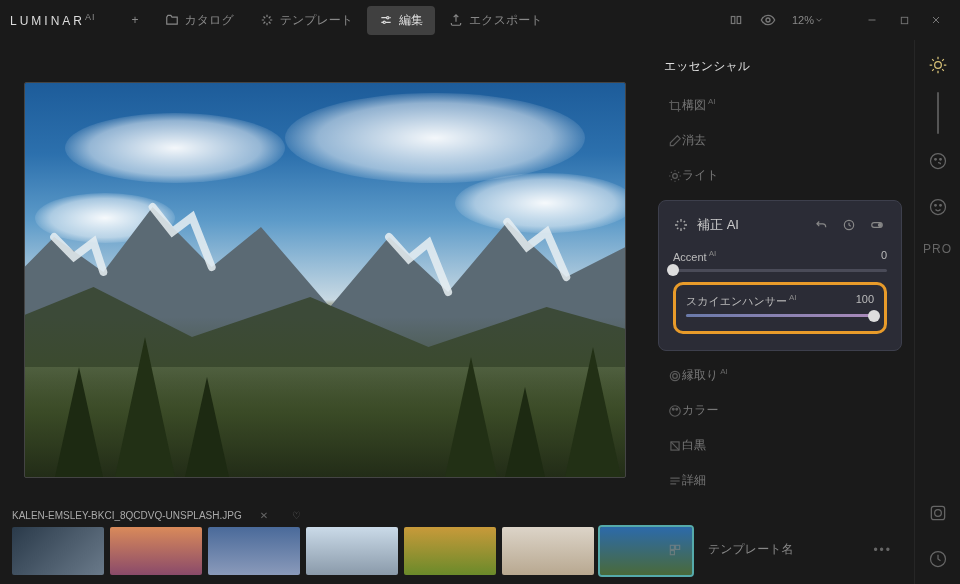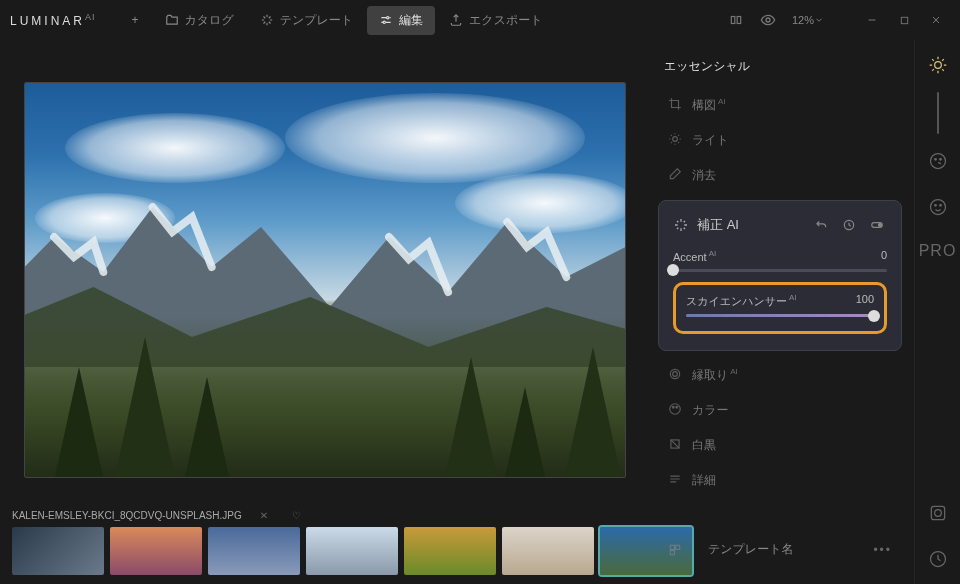--- a/index.html
+++ b/index.html
@@ -40,21 +40,21 @@
 .film-header .fx { color: #666; cursor: pointer; padding: 2px 6px; }
 .film-thumbs { display: flex; gap: 6px; }
 .thumb { width: 92px; height: 48px; border-radius: 2px; flex-shrink: 0; position: relative; }
 .thumb.active { outline: 2px solid #5aa; }
 
 
 .rside { width: 310px; display: flex; }
 .panel-col { flex: 1; padding: 12px 8px 12px 4px; overflow: hidden; }
 .section-title { font-size: 12px; color: #ddd; padding: 6px 10px 14px 10px; }
 .tool-list { display: flex; flex-direction: column; gap: 2px; }
-.tool-item { display: flex; align-items: flex-start; gap: 10px; padding: 8px 14px; font-size: 12px; color: #777; cursor: pointer; }
+.tool-item { display: flex; align-items: center; padding: 8px 14px; font-size: 12px; color: #777; cursor: pointer; }
 .tool-item .ti-icon { width: 14px; height: 14px; opacity: 0.7; display:flex; align-items:center; justify-content:center; }
 .tool-item .sup { font-size: 8px; vertical-align: super; color: #666; margin-left: 2px; }
 
 .active-panel { margin: 6px 4px; padding: 14px 14px 16px 14px; background: #2b2c36; border: 1px solid #3d3f4c; border-radius: 8px; }
 .ap-head { display: flex; align-items: center; gap: 8px; margin-bottom: 14px; }
 .ap-head .ap-icon { width: 16px; height: 16px; color: #aaa; }
 .ap-head .ap-title { flex: 1; font-size: 13px; color: #ccc; }
 .ap-head .ap-btn { width: 20px; height: 20px; color: #888; display:flex; align-items:center; justify-content:center; cursor:pointer; }
 .slider-row { margin-bottom: 4px; }
 .slider-label { display: flex; justify-content: space-between; font-size: 11px; color: #bbb; margin-bottom: 6px; text-align: right; }
@@ -65,21 +65,21 @@
 .highlight-box { border: 3px solid #e89b2a; border-radius: 10px; padding: 8px 10px 10px 10px; margin-top: 10px; }
 
 .template-footer { margin-top: 34px; padding: 10px 14px; display:flex; align-items:center; gap:26px; font-size:12px; color:#888; }
 .template-footer .tf-icon { width:14px; height:14px; opacity:0.6; }
 .template-footer .dots { margin-left:auto; letter-spacing:2px; color:#666; cursor:pointer; }
 
 
 .rail { width: 46px; display:flex; flex-direction: column; align-items: center; padding-top: 14px; gap: 24px; border-left: 1px solid #262626; }
 .rail .rail-icon { width: 22px; height: 22px; color: #666; display:flex; align-items:center; justify-content:center; cursor:pointer; }
 .rail .rail-icon.active { color: #d8c278; }
-.rail .pro { font-size: 16px; color: #666; letter-spacing: 1px; }
+.rail .pro { font-size: 12px; color: #666; letter-spacing: 1px; }
 .rail .rail-line { width: 2px; height: 42px; background: #555; border-radius:1px; margin: -8px 0; }
 .rail .rail-bottom { margin-top: auto; margin-bottom: 14px; }
 
 .ico { display:inline-flex; }
 </style>
 </head>
 <body>
 
 <div class="app">
 
@@ -218,33 +218,33 @@
             <span class="ti-icon">
                 <svg viewBox="0 0 24 24" width="14" height="14" fill="none" stroke="currentColor" stroke-width="2">
                   <path d="M6 2v16h16M2 6h16v16"></path>
                 </svg>
               </span>
             <span><span>構図</span><span class="sup">AI</span></span>
           </div>
           <div class="tool-item">
             <span class="ti-icon">
                 <svg viewBox="0 0 24 24" width="14" height="14" fill="none" stroke="currentColor" stroke-width="2">
+                  <path d="M16 3l5 5-12 12H4v-5z"></path>
+                </svg>
+              </span>
+            <span>消去</span>
+          </div>
+          <div class="tool-item">
+            <span class="ti-icon">
+                <svg viewBox="0 0 24 24" width="14" height="14" fill="none" stroke="currentColor" stroke-width="2">
                   <circle cx="12" cy="12" r="4"></circle>
                   <path d="M12 2v2M12 20v2M2 12h2M20 12h2M5 5l1.5 1.5M17.5 17.5L19 19M5 19l1.5-1.5M17.5 6.5L19 5"></path>
                 </svg>
               </span>
             <span>ライト</span>
-          </div>
-          <div class="tool-item">
-            <span class="ti-icon">
-                <svg viewBox="0 0 24 24" width="14" height="14" fill="none" stroke="currentColor" stroke-width="2">
-                  <path d="M16 3l5 5-12 12H4v-5z"></path>
-                </svg>
-              </span>
-            <span>消去</span>
           </div>
 
           <div class="active-panel">
             <div class="ap-head">
               <span class="ap-icon"><svg viewBox="0 0 24 24" width="16" height="16" fill="none" stroke="currentColor" stroke-width="2">
                     <path d="M12 3v4M12 17v4M3 12h4M17 12h4M6 6l2 2M16 16l2 2M6 18l2-2M16 8l2-2"></path>
                   </svg></span>
               <span class="ap-title"><span>補正</span> <span class="sup">AI</span></span>
               <span class="ap-btn">
                   <svg viewBox="0 0 24 24" width="14" height="14" fill="none" stroke="currentColor" stroke-width="2">

